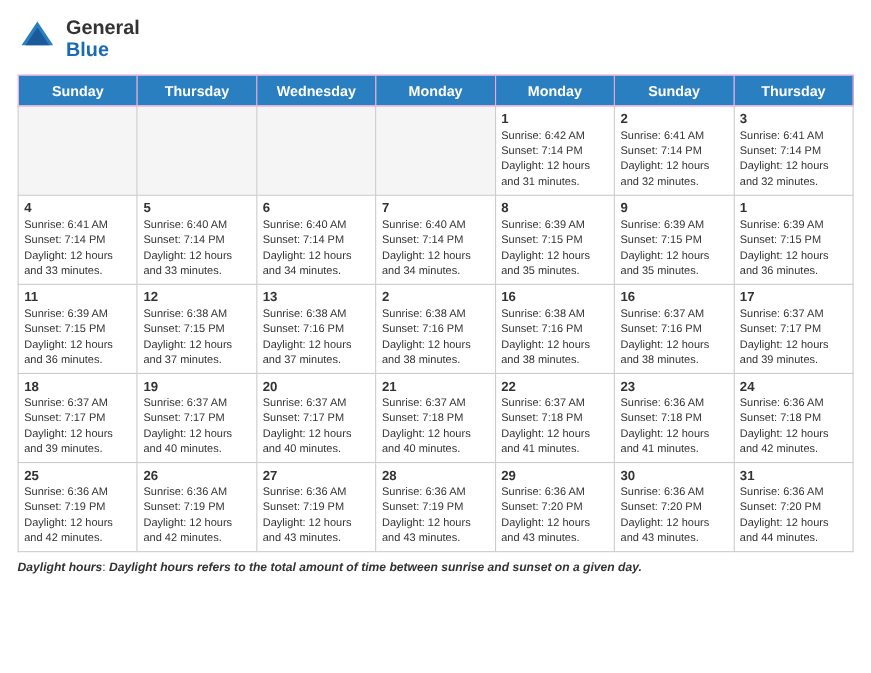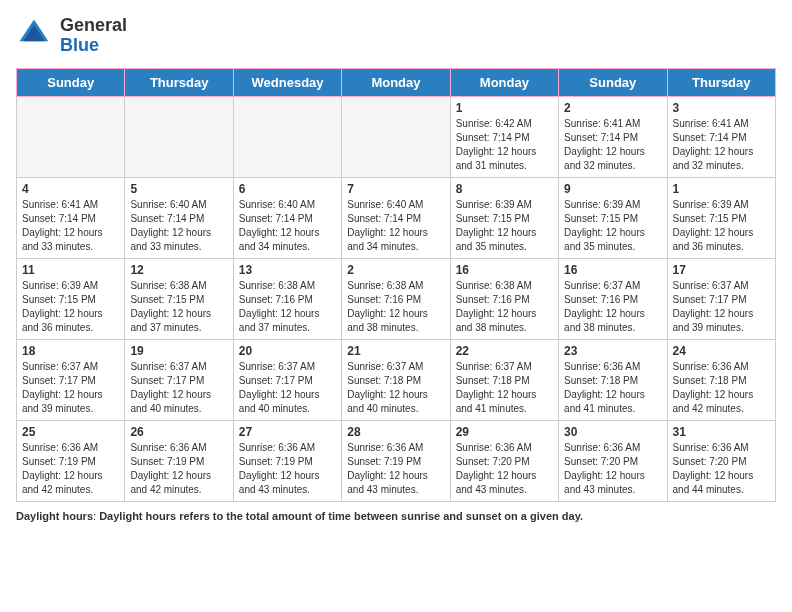--- a/index.html
+++ b/index.html
@@ -90,20 +90,21 @@
       color: #333;
       line-height: 1.4;
     }
     .footer-note {
       margin-top: 8px;
       font-size: 11px;
       color: #333;
     }
     .footer-note span {
       font-weight: bold;
+      font-style: italic;
     }
   </style>
 </head>
 <body>
 
 <div class="header">
   <div class="logo">
     <svg class="logo-icon" viewBox="0 0 40 40" xmlns="http://www.w3.org/2000/svg">
       <polygon points="20,4 36,28 4,28" fill="#2a7fc1"></polygon>
       <polygon points="20,10 32,28 8,28" fill="#1a5a9a"></polygon>

